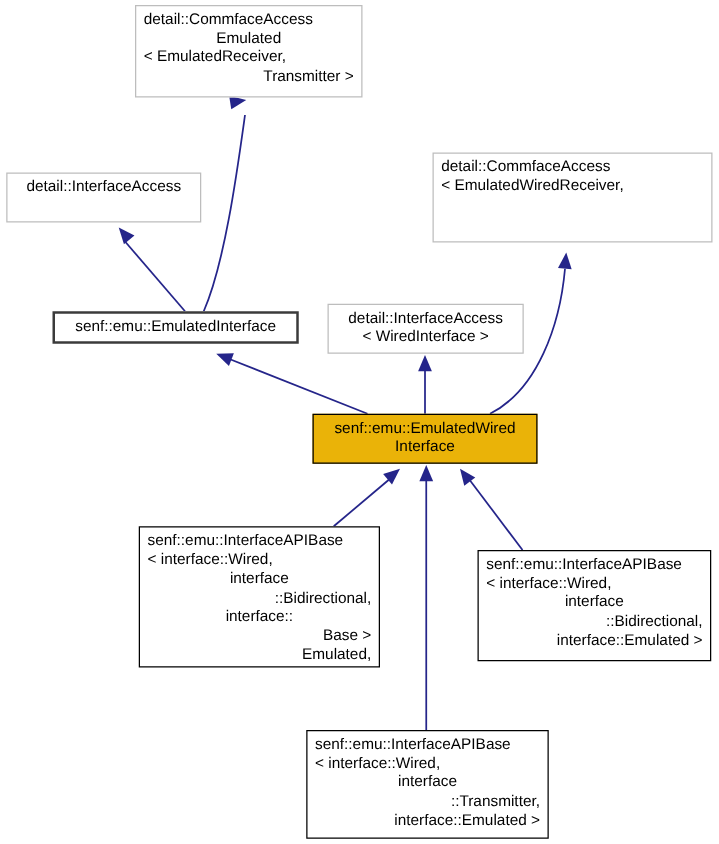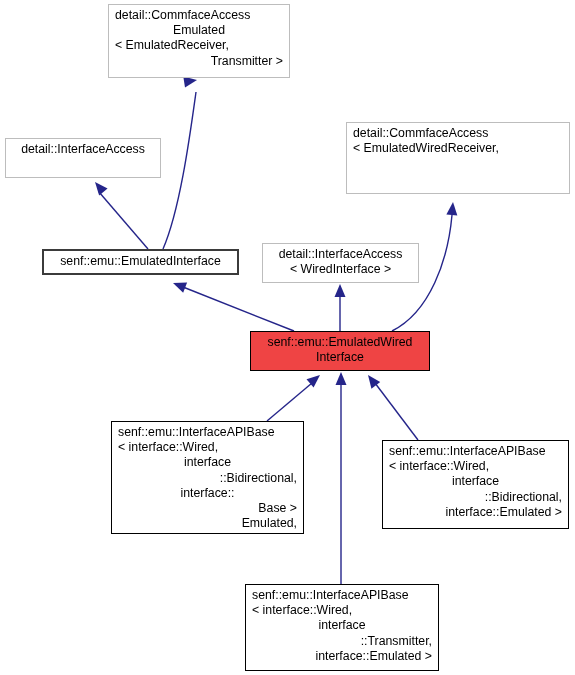--- a/index.html
+++ b/index.html
@@ -36,21 +36,21 @@
     z-index: 2;
   }
   .node.plain {
     border: 1px solid #bdbdbd;
   }
   .node.linked {
     border: 1px solid #000000;
   }
   .node.current {
     border: 1px solid #000000;
-    background: #ef4444;
+    background: #eab308;
   }
   .node.thick {
     border: 2px solid #3b3b3b;
   }
   .nlines {
     font-size: 12.3px;
     line-height: 15.2px;
     color: #000000;
     white-space: pre;
   }

